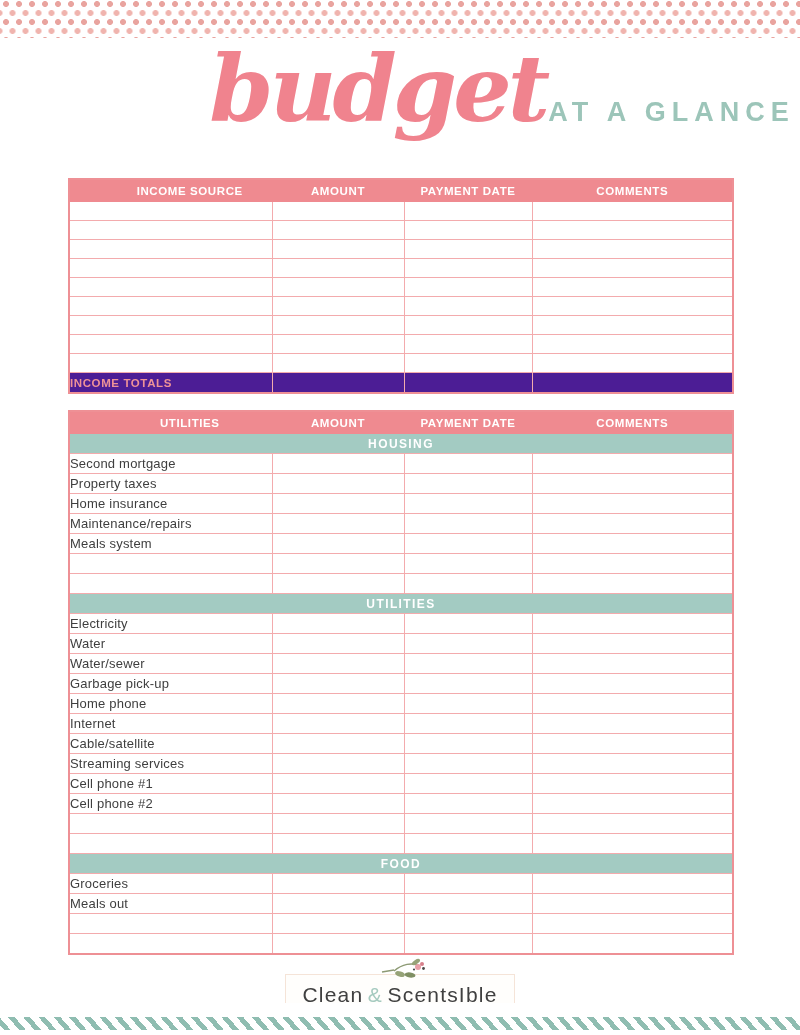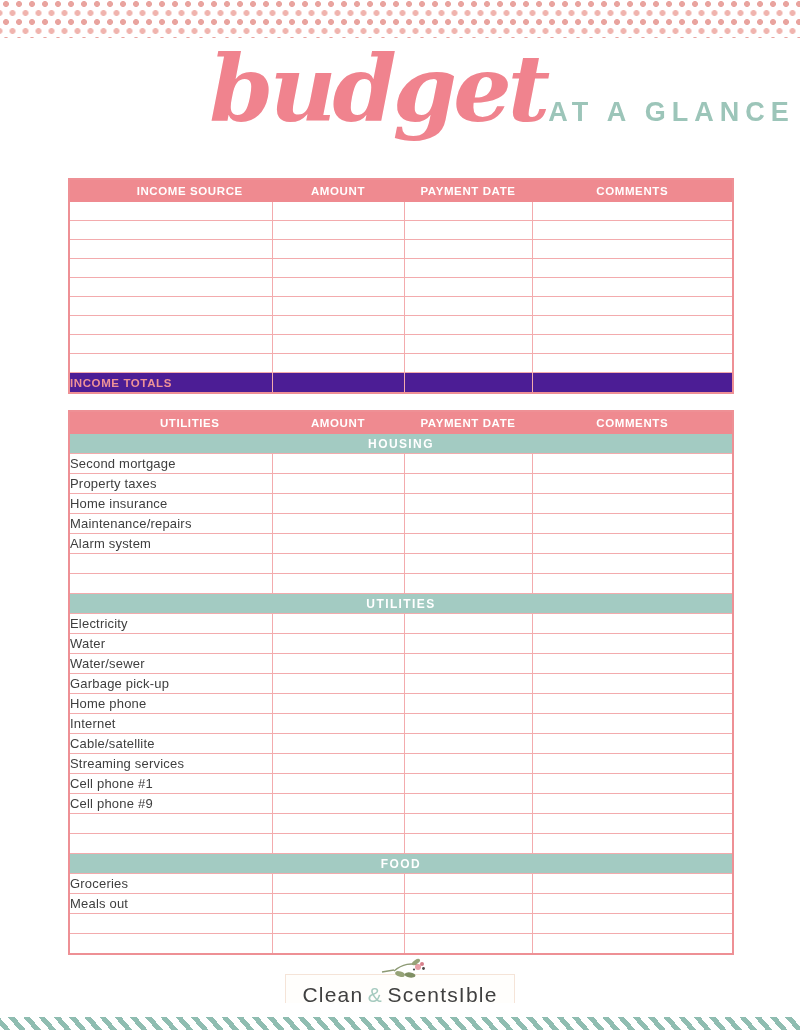--- a/index.html
+++ b/index.html
@@ -206,21 +206,21 @@
           <td></td>
           <td></td>
         </tr>
         <tr>
           <td class="row-label">Maintenance/repairs</td>
           <td></td>
           <td></td>
           <td></td>
         </tr>
         <tr>
-          <td class="row-label">Alarm system</td>
+          <td class="row-label">Meals system</td>
           <td></td>
           <td></td>
           <td></td>
         </tr>
         <tr>
           <td></td>
           <td></td>
           <td></td>
           <td></td>
         </tr>
@@ -281,21 +281,21 @@
           <td></td>
           <td></td>
         </tr>
         <tr>
           <td class="row-label">Cell phone #1</td>
           <td></td>
           <td></td>
           <td></td>
         </tr>
         <tr>
-          <td class="row-label">Cell phone #9</td>
+          <td class="row-label">Cell phone #2</td>
           <td></td>
           <td></td>
           <td></td>
         </tr>
         <tr>
           <td></td>
           <td></td>
           <td></td>
           <td></td>
         </tr>

